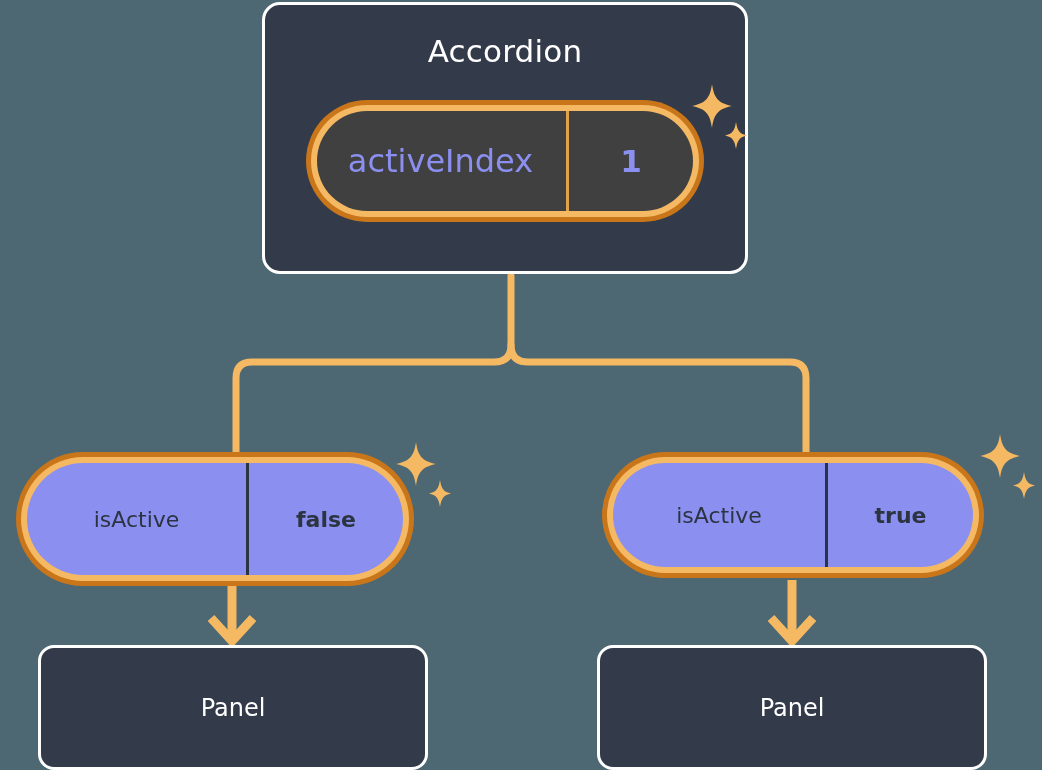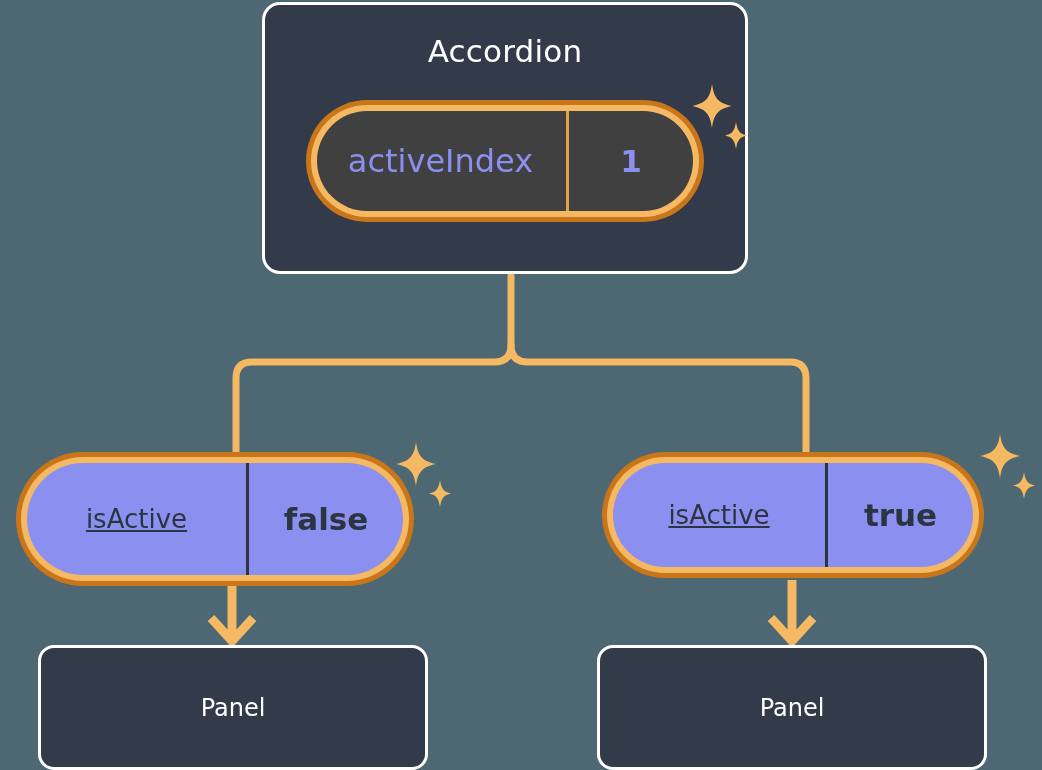--- a/index.html
+++ b/index.html
@@ -115,28 +115,27 @@
   #pill-accordion .pill-val {
     color: #8b90f0;
     font-size: 31px;
     font-weight: 700;
   }
 
   
   .pill-purple .pill-body { background: #8b90f0; }
   .pill-purple .pill-key {
     color: #2b3440;
-    font-size: 26px;
+    font-size: 22px;
     font-weight: 400;
     border-right: 3px solid #2b3440;
-    text-decoration: underline;
   }
   .pill-purple .pill-val {
     color: #2b3440;
-    font-size: 31px;
+    font-size: 22px;
     font-weight: 700;
   }
 
   #pill-left {
     left: 16px; top: 452px;
     width: 398px; height: 134px;
   }
   #pill-left .pill-key { width: 222px; }
 
   #pill-right {

